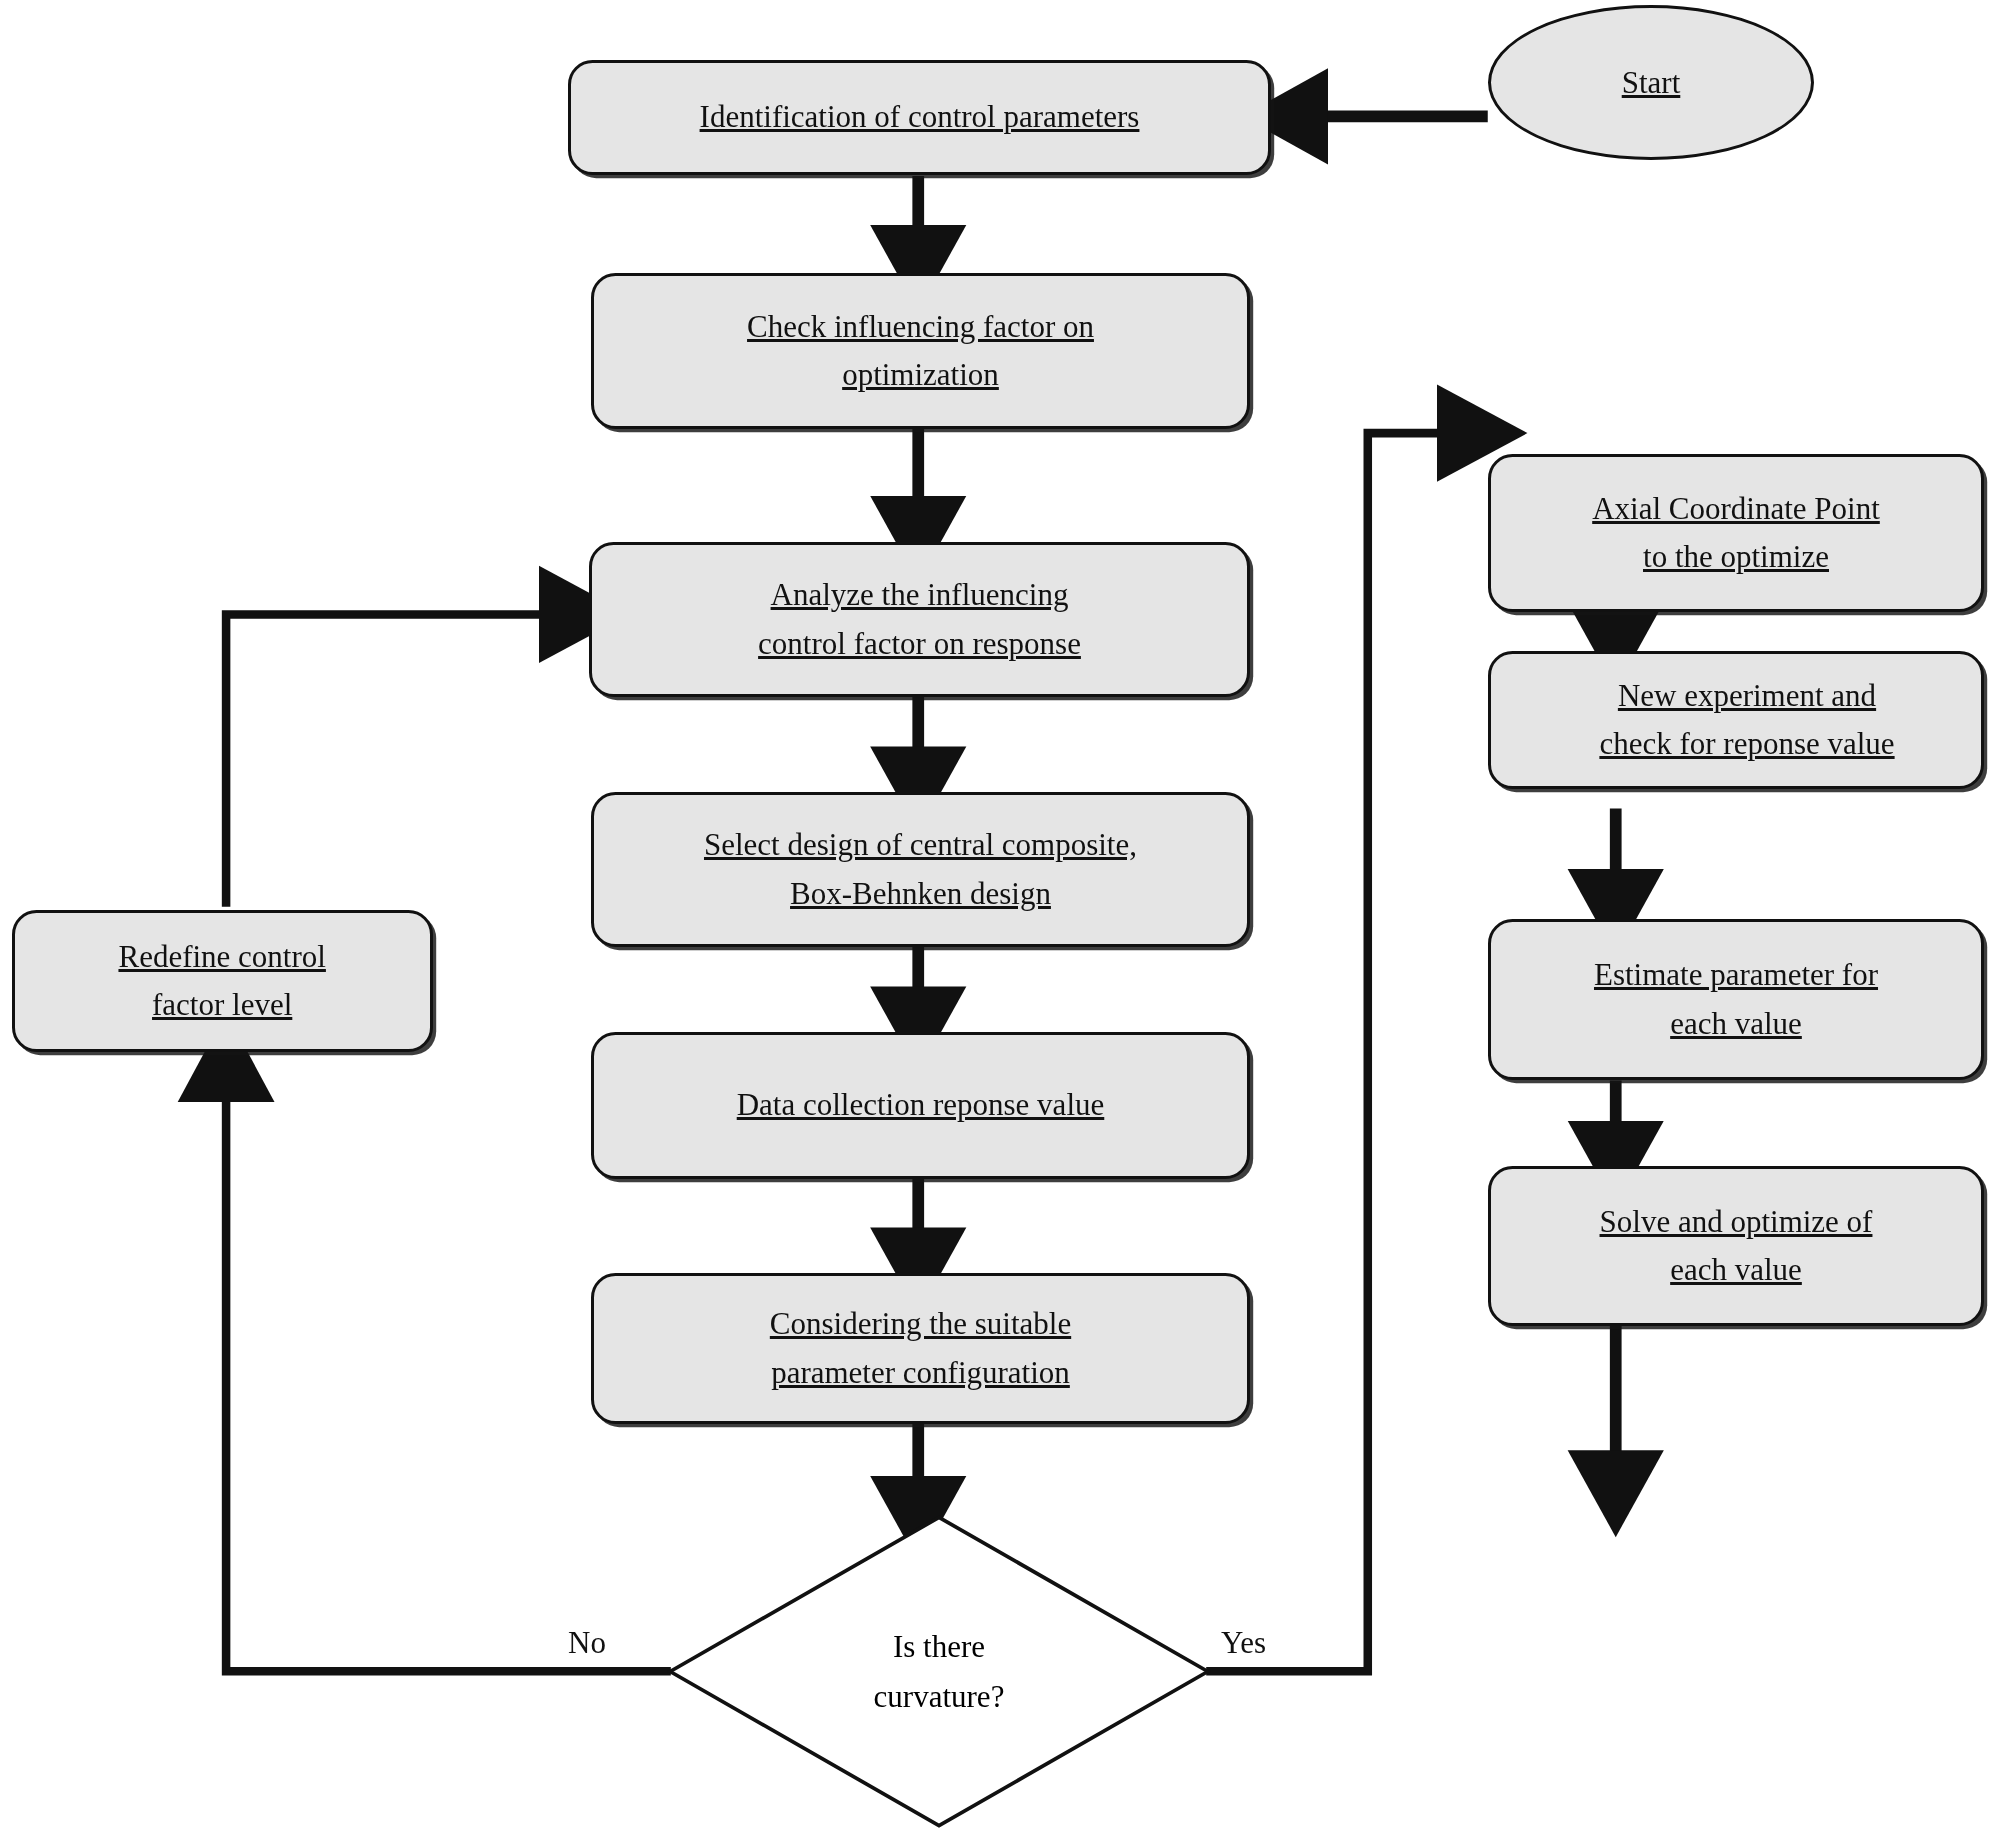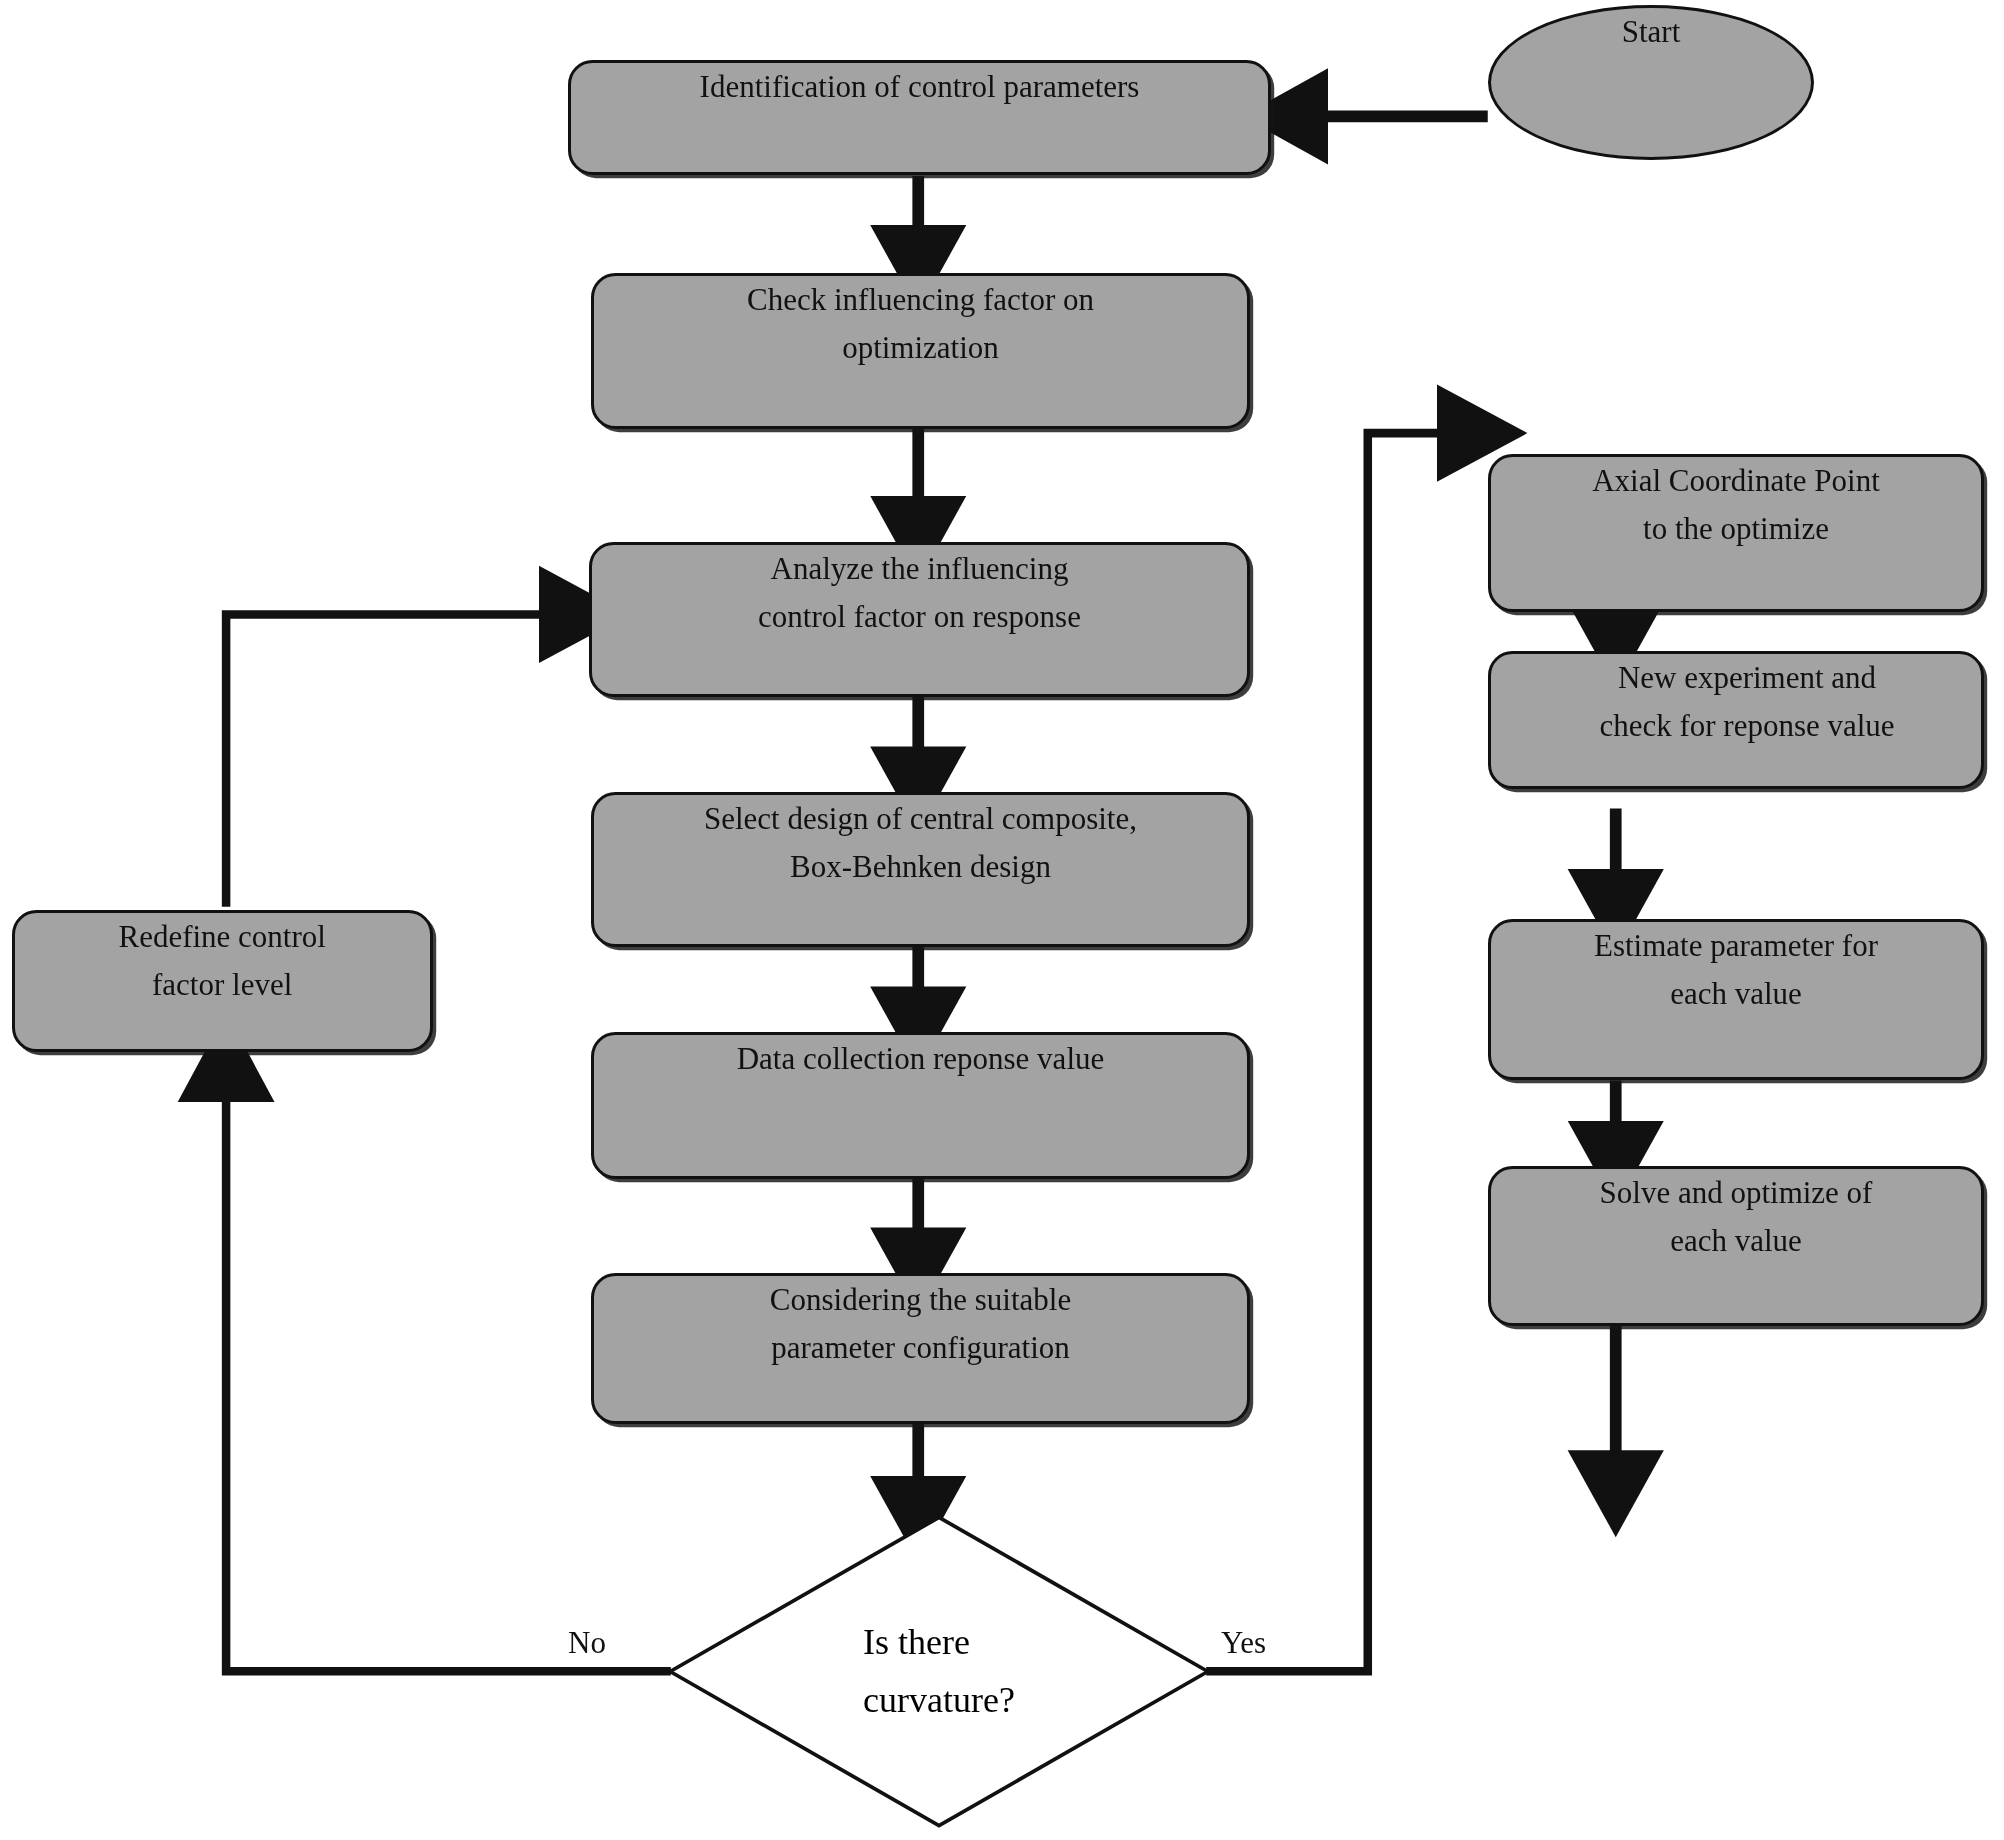--- a/index.html
+++ b/index.html
@@ -13,47 +13,49 @@
     width:2005px;
     height:1841px;
     background:#ffffff;
     overflow:hidden;
   }
   
   .node{
     position:absolute;
     box-sizing:border-box;
     display:flex;
-    align-items:flex-start;
+    align-items:center;
     justify-content:center;
     text-align:center;
-    background:#a3a3a3;
+    background:#e5e5e5;
     color:#111111;
     line-height:1.55;
     padding:0 14px;
     white-space:pre-line;
+    text-decoration:underline;
   }
   .proc{
     border:3.2px solid #111111;
     border-radius:24.5px;
     box-shadow:3.7px 3.7px 0 -0.5px rgba(20,20,20,0.82);
     font-size:31px;
   }
   .terminator{
     border:3.2px solid #111111;
     border-radius:50%;
     font-size:31px;
     box-shadow:none;
   }
   .decision{
     position:absolute;
-    font-size:36px;
+    font-size:31px;
     display:flex;
     align-items:center;
     justify-content:center;
+    text-align:center;
     white-space:pre-line;
     line-height:1.6;
   }
   .decision svg{position:absolute;inset:0;}
   .decision span{position:relative;z-index:2;}
   .edge-label{
     position:absolute;
     font-size:31px;
     color:#111111;
     white-space:nowrap;

